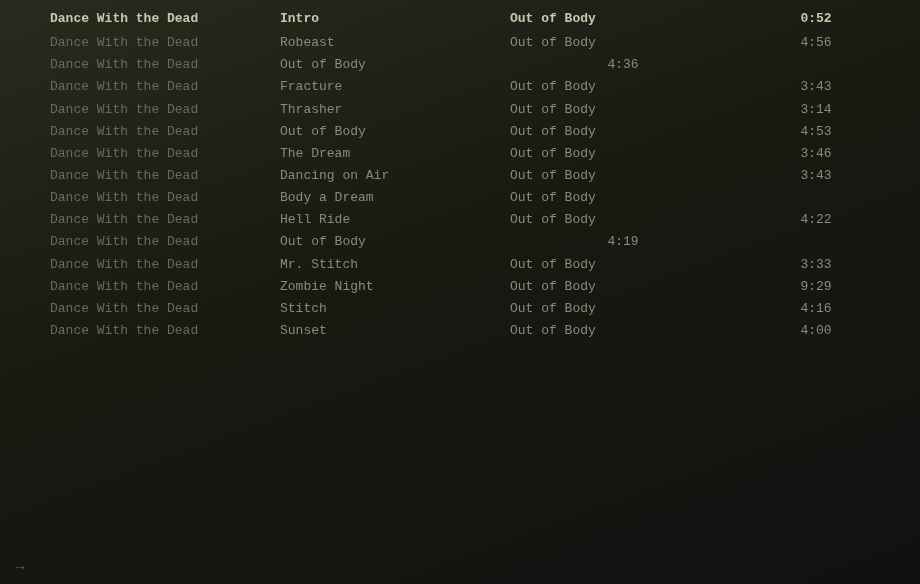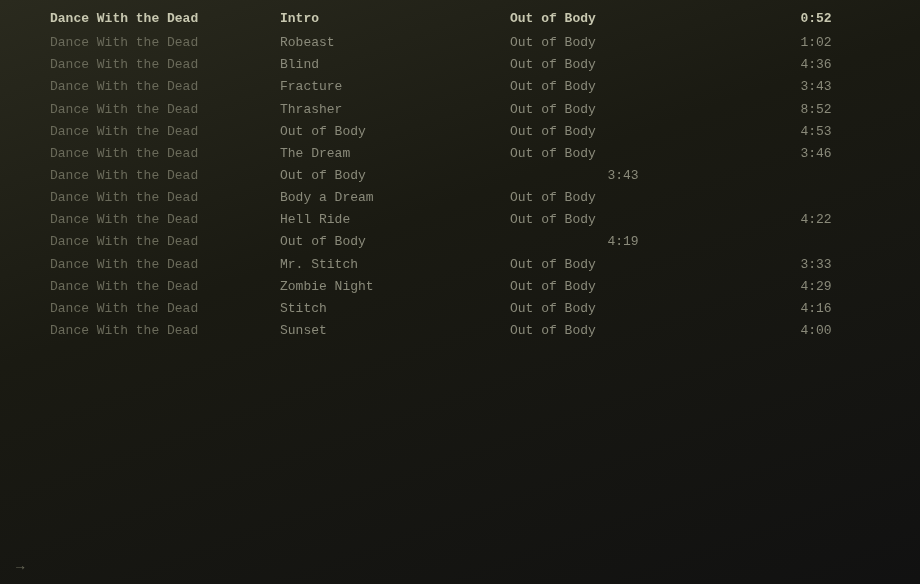--- a/index.html
+++ b/index.html
@@ -66,54 +66,54 @@
 <div class="track-row">
     <span class="artist">Dance With the Dead</span>
     <span class="title">Intro</span>
     <span class="album">Out of Body</span>
     <span class="duration">0:52</span>
   </div>
     <div class="track-row">
       <span class="artist">Dance With the Dead</span>
       <span class="title">Robeast</span>
       <span class="album">Out of Body</span>
-      <span class="duration">1:02</span>
+      <span class="duration">4:56</span>
     </div>
     <div class="track-row">
       <span class="artist">Dance With the Dead</span>
-      <span class="title">Blind</span>
       <span class="album">Out of Body</span>
       <span class="duration">4:36</span>
     </div>
     <div class="track-row">
       <span class="artist">Dance With the Dead</span>
       <span class="title">Fracture</span>
       <span class="album">Out of Body</span>
       <span class="duration">3:43</span>
     </div>
     <div class="track-row">
       <span class="artist">Dance With the Dead</span>
       <span class="title">Thrasher</span>
       <span class="album">Out of Body</span>
-      <span class="duration">8:52</span>
+      <span class="duration">3:14</span>
     </div>
     <div class="track-row">
       <span class="artist">Dance With the Dead</span>
       <span class="title">Out of Body</span>
       <span class="album">Out of Body</span>
       <span class="duration">4:53</span>
     </div>
     <div class="track-row">
       <span class="artist">Dance With the Dead</span>
       <span class="title">The Dream</span>
       <span class="album">Out of Body</span>
       <span class="duration">3:46</span>
     </div>
     <div class="track-row">
       <span class="artist">Dance With the Dead</span>
+      <span class="title">Dancing on Air</span>
       <span class="album">Out of Body</span>
       <span class="duration">3:43</span>
     </div>
     <div class="track-row">
       <span class="artist">Dance With the Dead</span>
       <span class="title">Body a Dream</span>
       <span class="album">Out of Body</span>
     </div>
     <div class="track-row">
       <span class="artist">Dance With the Dead</span>
@@ -129,21 +129,21 @@
     <div class="track-row">
       <span class="artist">Dance With the Dead</span>
       <span class="title">Mr. Stitch</span>
       <span class="album">Out of Body</span>
       <span class="duration">3:33</span>
     </div>
     <div class="track-row">
       <span class="artist">Dance With the Dead</span>
       <span class="title">Zombie Night</span>
       <span class="album">Out of Body</span>
-      <span class="duration">4:29</span>
+      <span class="duration">9:29</span>
     </div>
     <div class="track-row">
       <span class="artist">Dance With the Dead</span>
       <span class="title">Stitch</span>
       <span class="album">Out of Body</span>
       <span class="duration">4:16</span>
     </div>
     <div class="track-row">
       <span class="artist">Dance With the Dead</span>
       <span class="title">Sunset</span>

